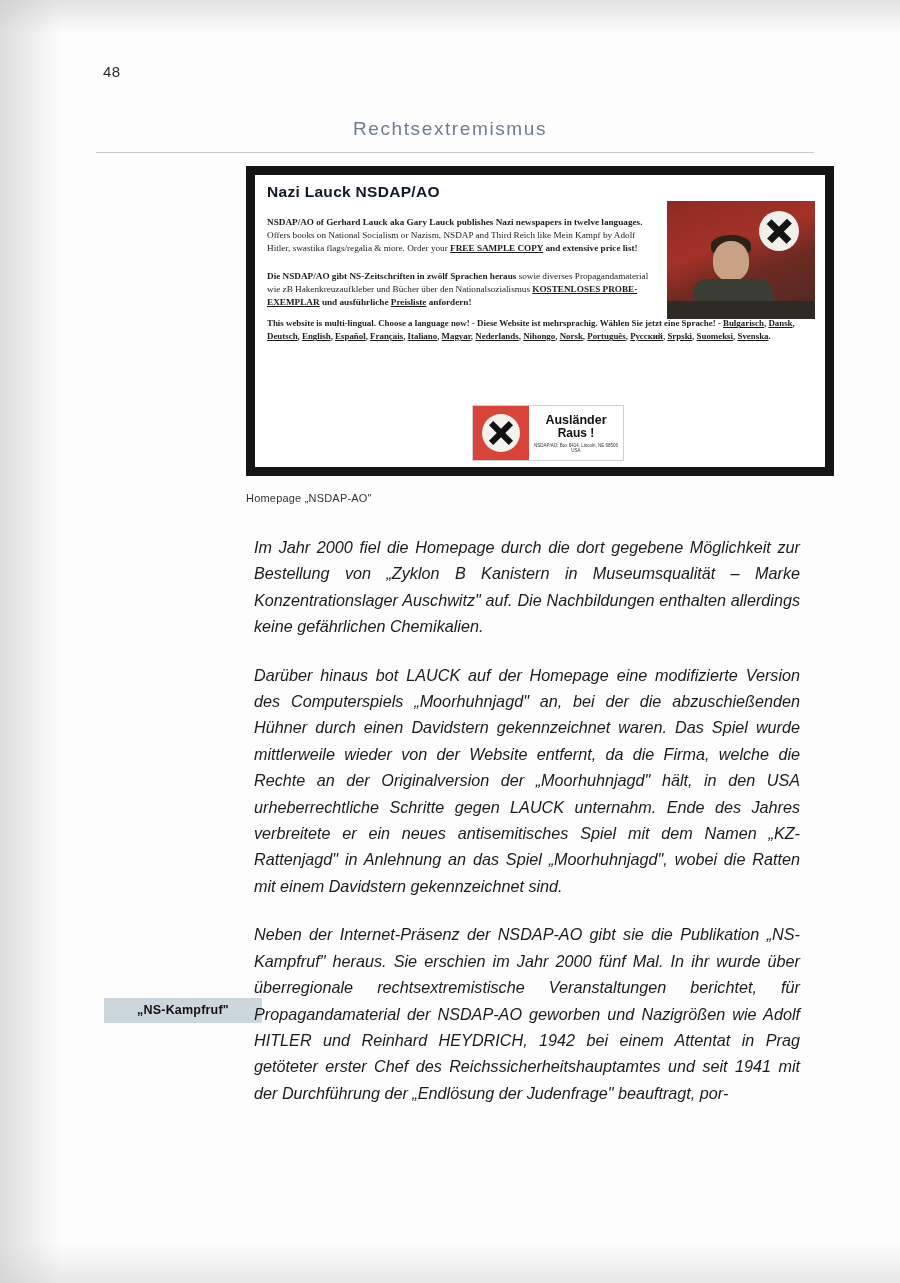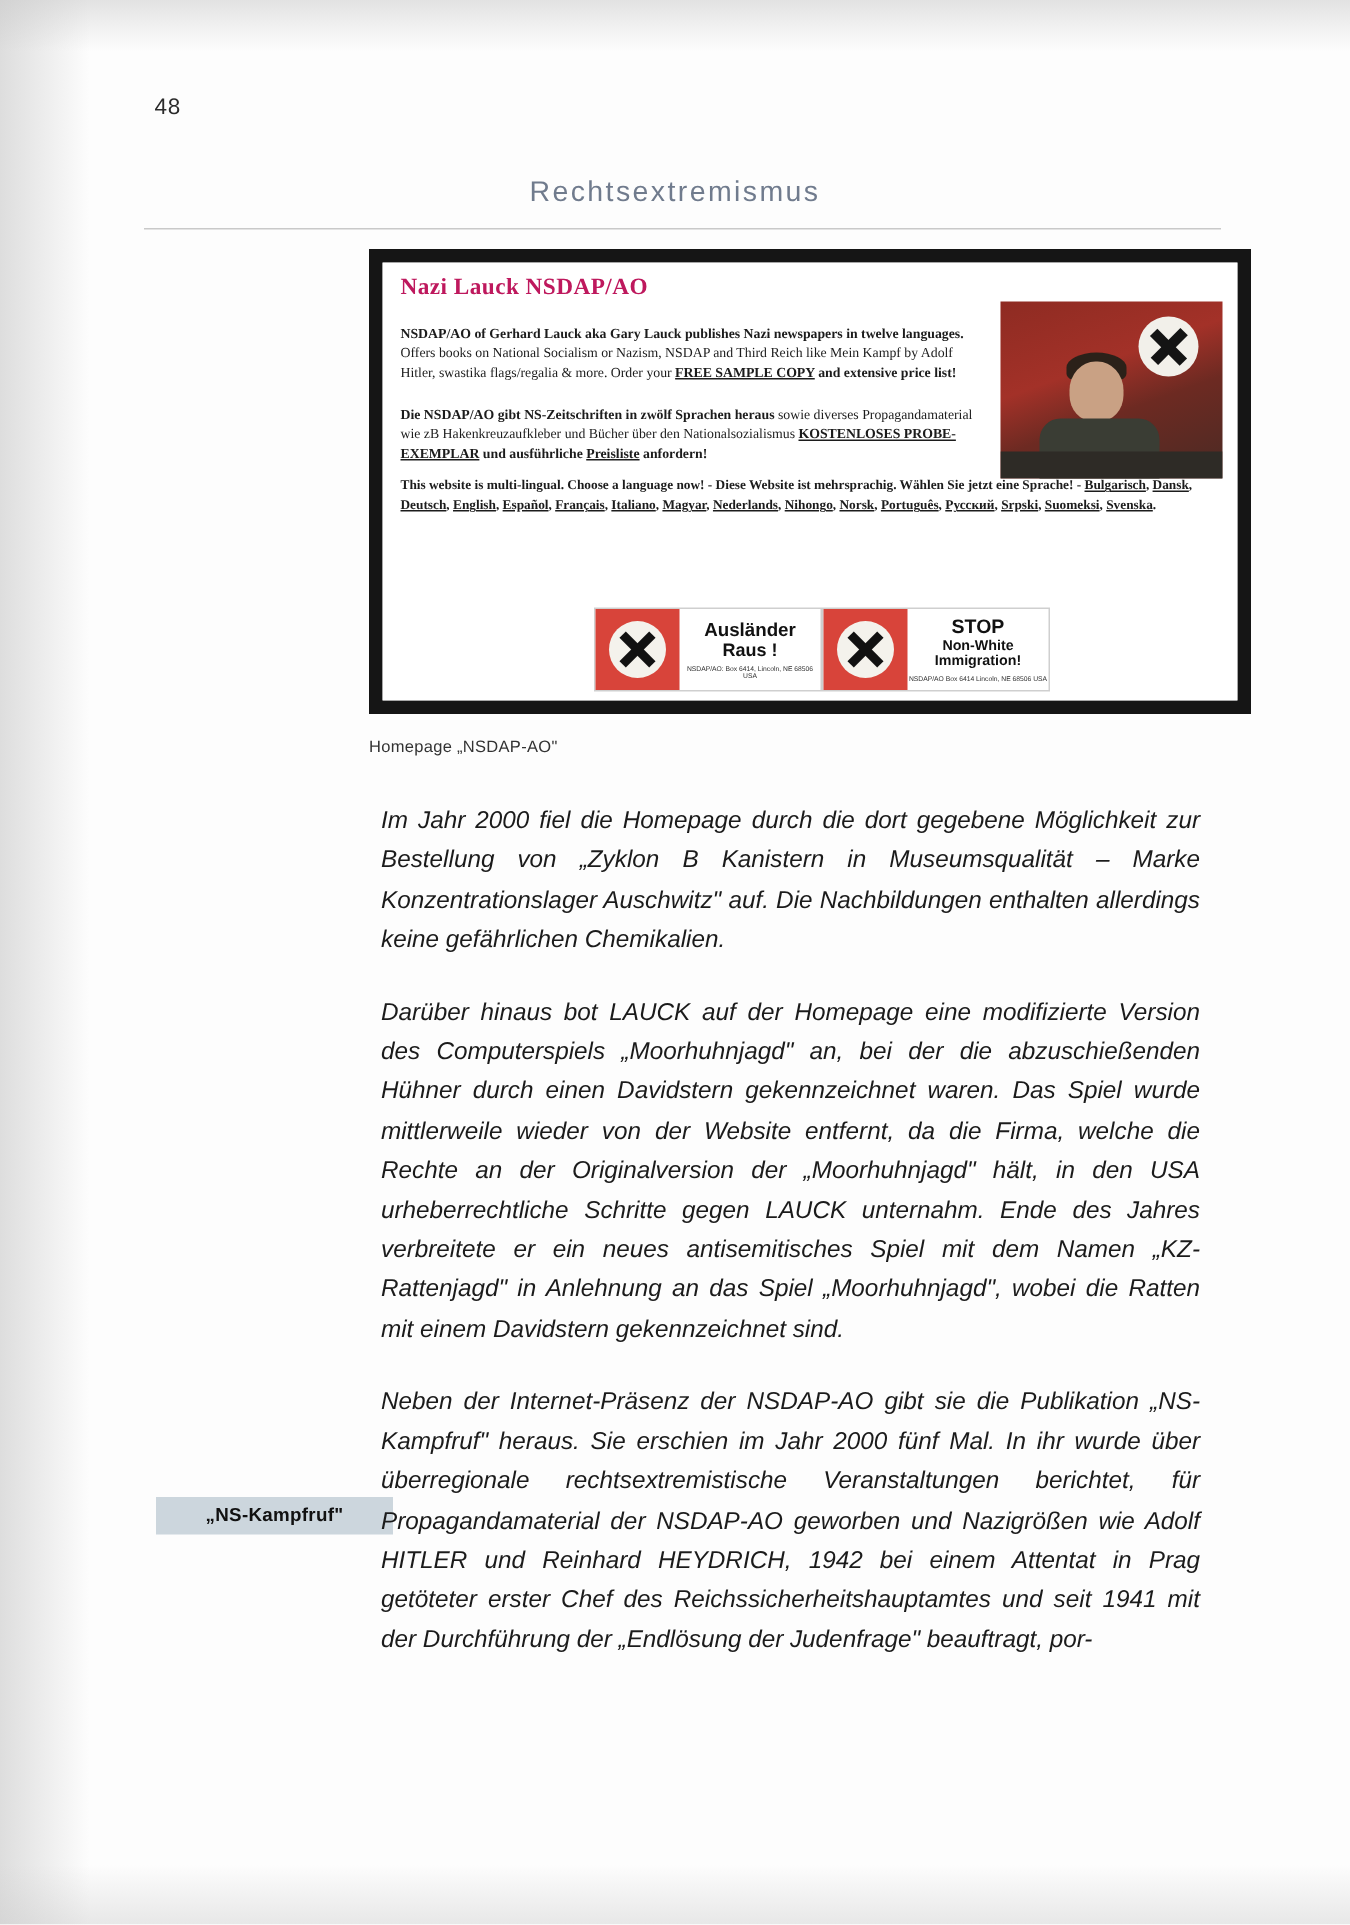--- a/index.html
+++ b/index.html
@@ -86,24 +86,24 @@
     overflow: hidden;
   }
   .figure-inner {
     position: absolute;
     inset: 0;
     background: #ffffff;
     padding: 8px 12px 0 12px;
     box-sizing: border-box;
   }
   .fig-title {
-    font-family: Liberation Serif, serif;
+    font-family: Liberation Sans, sans-serif;
     font-size: 15.5px;
     font-weight: bold;
-    color: #be185d;
+    color: #0f172a;
     letter-spacing: 0.3px;
     margin-bottom: 7px;
   }
   .fig-body {
     font-family: "Liberation Serif", serif;
     font-size: 9.2px;
     line-height: 1.42;
     color: #1c1c1c;
     width: 392px;
     text-align: left;
@@ -332,31 +332,20 @@
         <div class="banner">
           <div class="swastika-box">
             <div class="swastika-disc"></div>
           </div>
           <div class="txt">
             <div class="l1">Ausländer</div>
             <div class="l2">Raus !</div>
             <div class="l3">NSDAP/AO: Box 6414, Lincoln, NE 68506 USA</div>
           </div>
         </div>
-        <div class="banner stop">
-          <div class="swastika-box">
-            <div class="swastika-disc"></div>
-          </div>
-          <div class="txt">
-            <div class="l1">STOP</div>
-            <div class="l2">Non-White</div>
-            <div class="l2b">Immigration!</div>
-            <div class="l3">NSDAP/AO Box 6414 Lincoln, NE 68506 USA</div>
-          </div>
-        </div>
       </div>
 
     </div>
   </div>
 
   <div class="figure-caption">Homepage „NSDAP-AO"</div>
 
   <div class="marginal">„NS-Kampfruf"</div>
 
   <div class="body-col">

